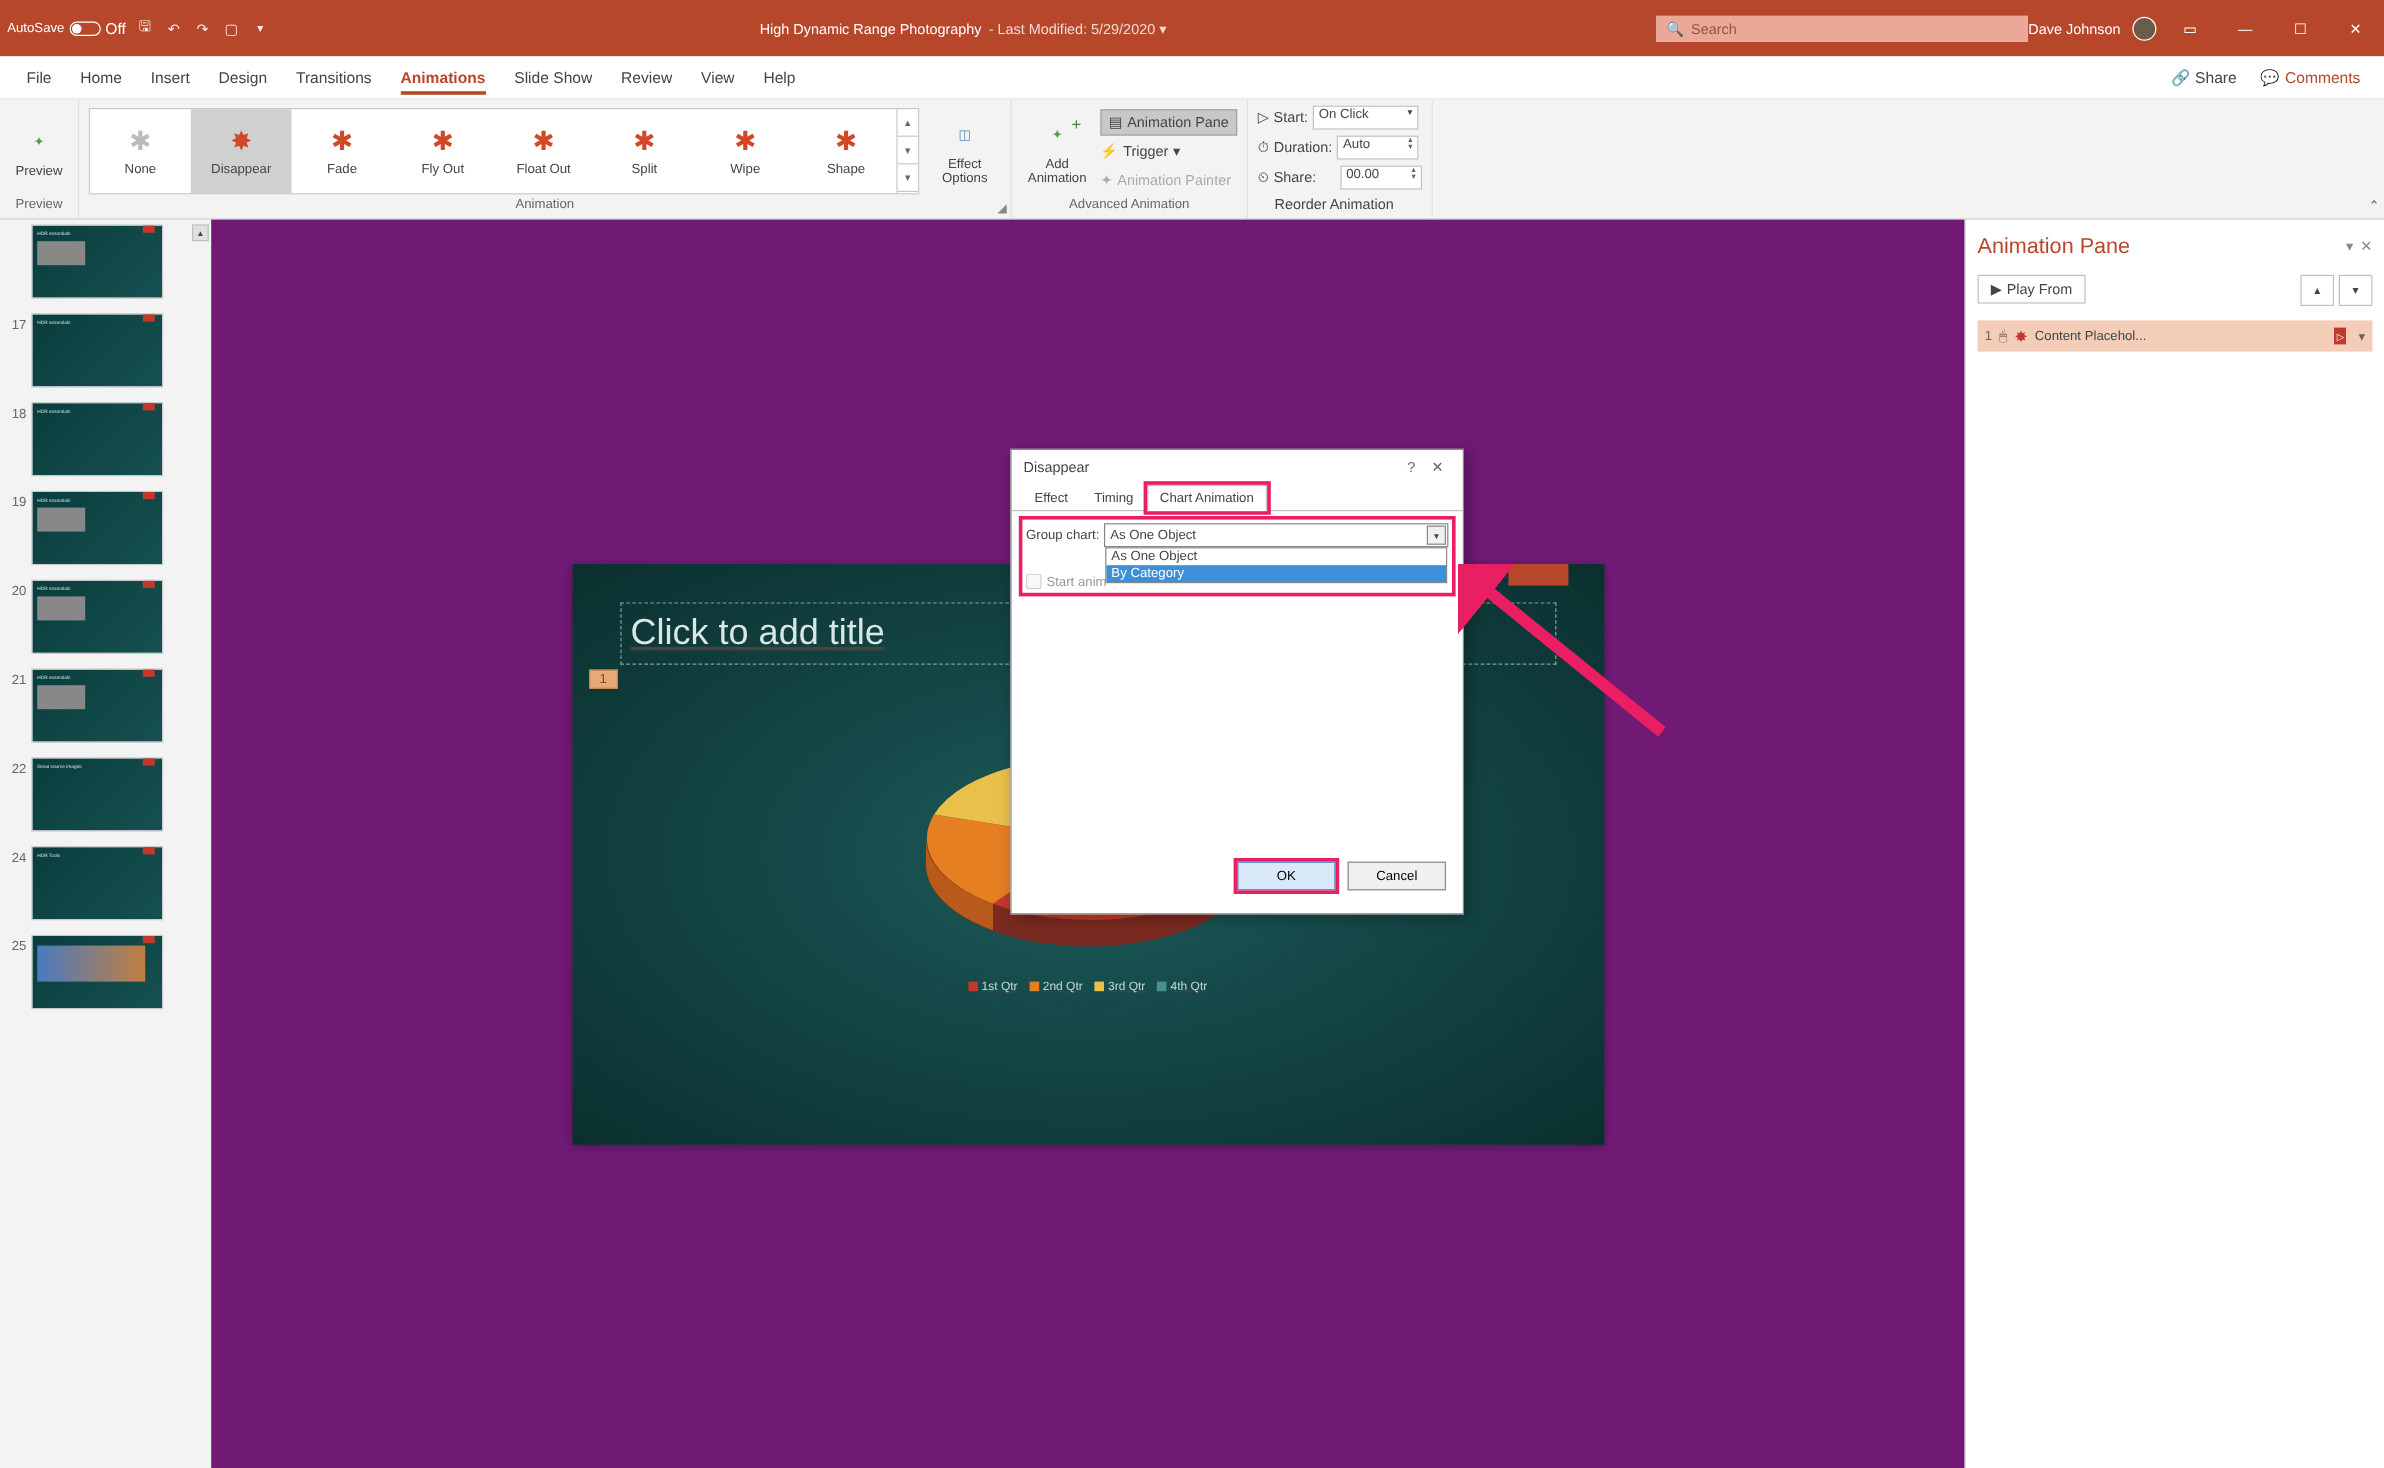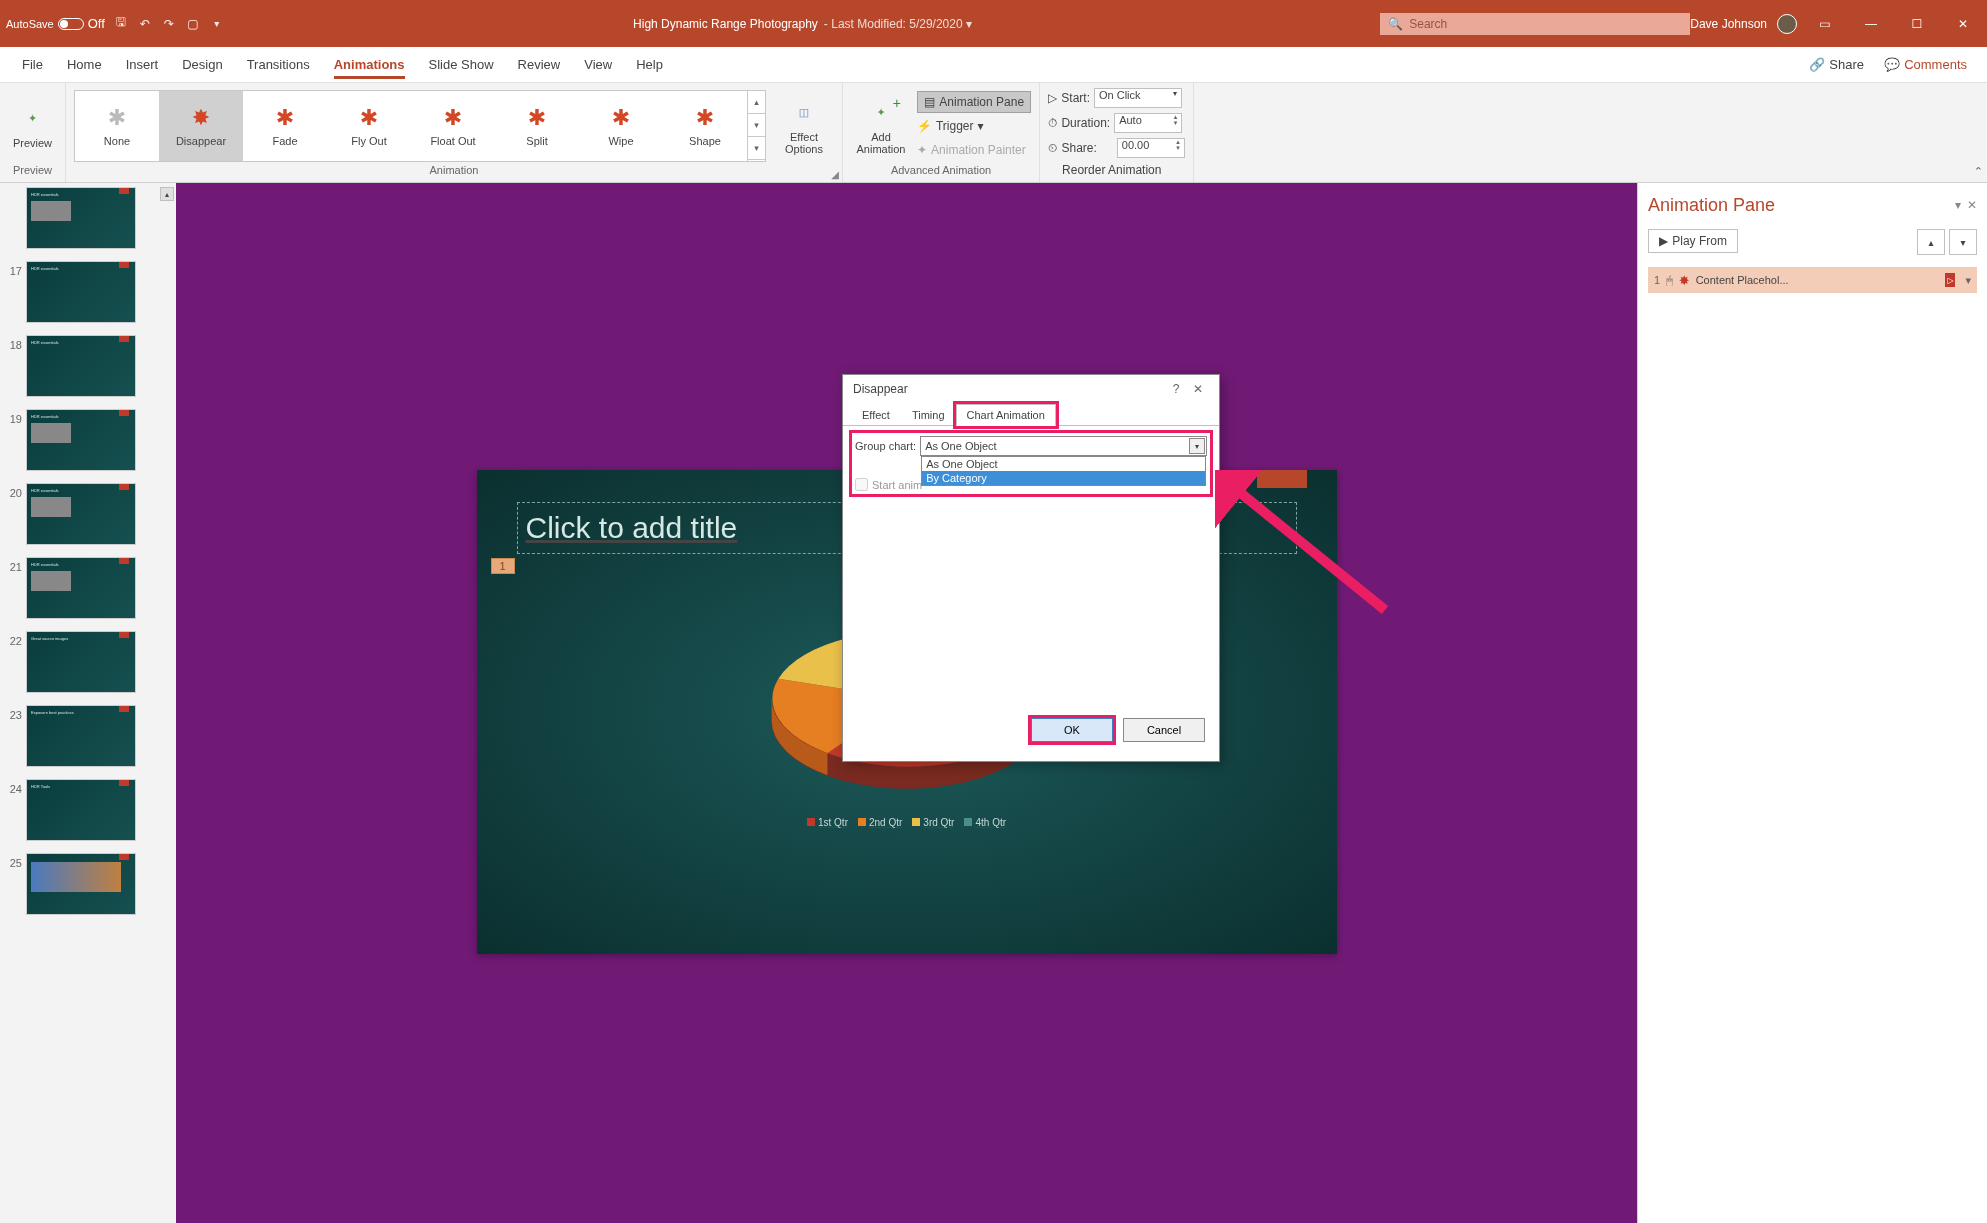--- a/index.html
+++ b/index.html
@@ -328,27 +328,20 @@
         </div>
       </div>
     <div class="thumb">
         <div class="num">22</div>
         <div class="slide">
           <div class="redtab"></div>
           <div class="txt">Great source images</div>
         </div>
       </div>
     <div class="thumb">
-        <div class="num">23</div>
-        <div class="slide">
-          <div class="redtab"></div>
-          <div class="txt">Exposure best practices</div>
-        </div>
-      </div>
-    <div class="thumb">
         <div class="num">24</div>
         <div class="slide">
           <div class="redtab"></div>
           <div class="txt">HDR Tools</div>
         </div>
       </div>
     <div class="thumb">
         <div class="num">25</div>
         <div class="slide">
           <div class="redtab"></div>

